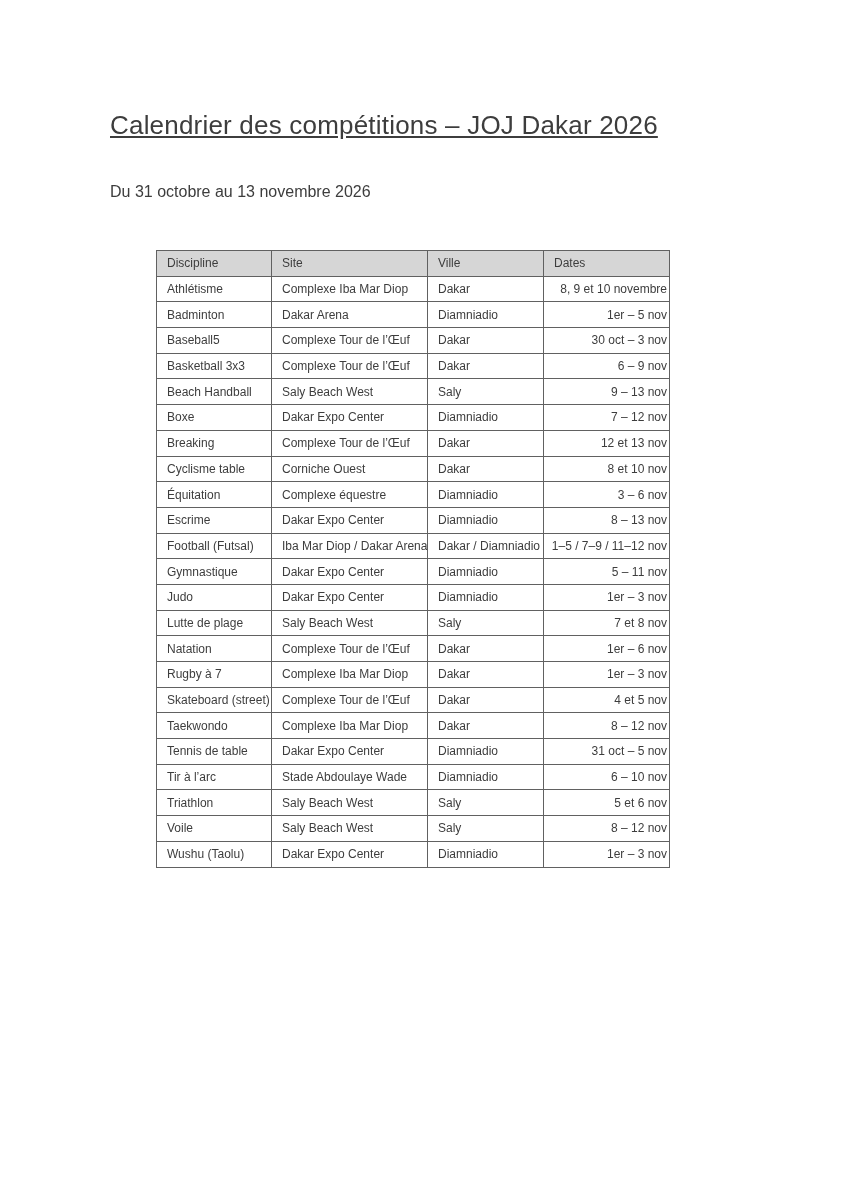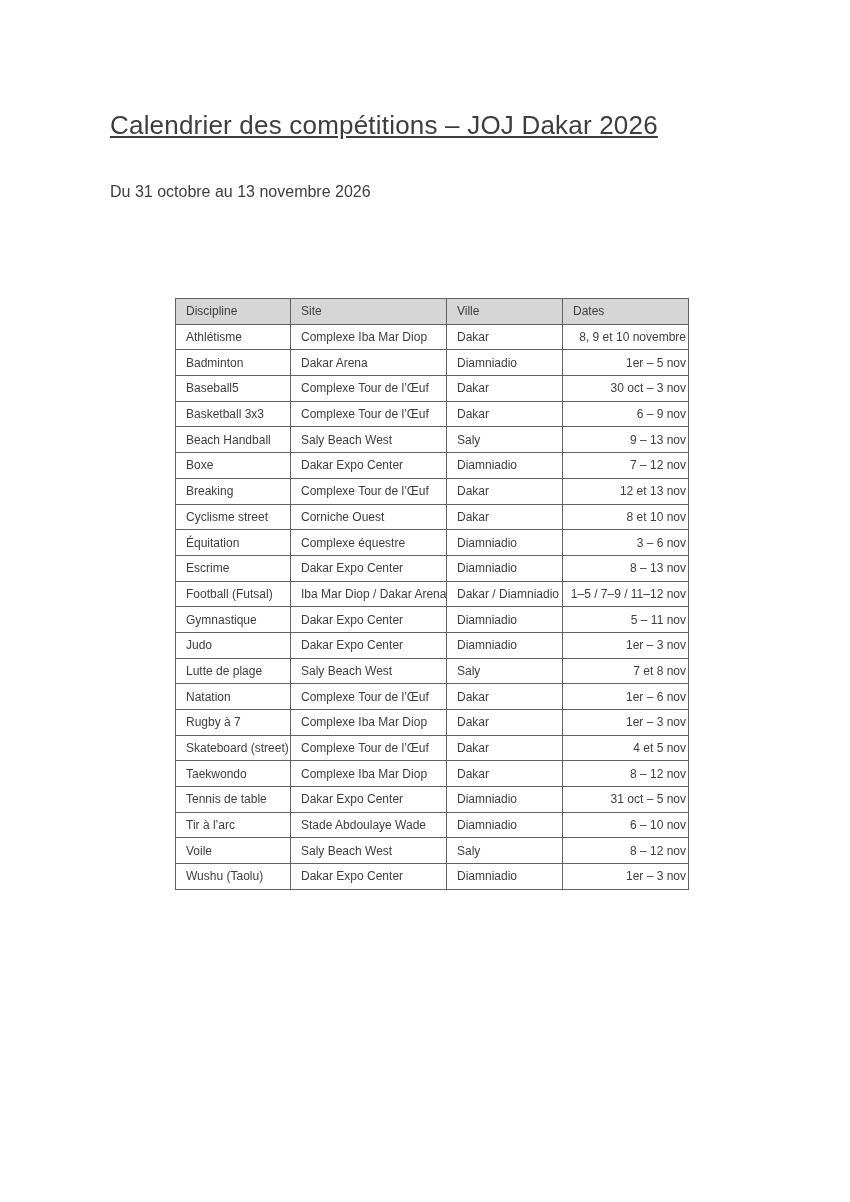--- a/index.html
+++ b/index.html
@@ -33,27 +33,26 @@
     left: 110px;
     top: 183px;
     margin: 0;
     font-size: 16px;
     font-weight: 400;
     color: var(--text-color, #3d3d3d);
     white-space: nowrap;
   }
   table.schedule {
     position: absolute;
-    left: 175px;
+    left: 156px;
     top: 250px;
     width: 513px;
     border-collapse: collapse;
     table-layout: fixed;
     font-size: 12px;
-    margin-top: 48px;
   }
   table.schedule th,
   table.schedule td {
     border: 1px solid var(--border-color, #616161);
     height: 24.7px;
     padding: 0 4px 0 10px;
     text-align: left;
     font-weight: 400;
     vertical-align: middle;
     white-space: nowrap;
@@ -133,21 +132,21 @@
           <td>Diamniadio</td>
           <td class="dates-cell">7 – 12 nov</td>
         </tr>
         <tr>
           <td>Breaking</td>
           <td>Complexe Tour de l’Œuf</td>
           <td>Dakar</td>
           <td class="dates-cell">12 et 13 nov</td>
         </tr>
         <tr>
-          <td>Cyclisme street</td>
+          <td>Cyclisme table</td>
           <td>Corniche Ouest</td>
           <td>Dakar</td>
           <td class="dates-cell">8 et 10 nov</td>
         </tr>
         <tr>
           <td>Équitation</td>
           <td>Complexe équestre</td>
           <td>Diamniadio</td>
           <td class="dates-cell">3 – 6 nov</td>
         </tr>
@@ -211,20 +210,26 @@
           <td>Diamniadio</td>
           <td class="dates-cell">31 oct – 5 nov</td>
         </tr>
         <tr>
           <td>Tir à l’arc</td>
           <td>Stade Abdoulaye Wade</td>
           <td>Diamniadio</td>
           <td class="dates-cell">6 – 10 nov</td>
         </tr>
         <tr>
+          <td>Triathlon</td>
+          <td>Saly Beach West</td>
+          <td>Saly</td>
+          <td class="dates-cell">5 et 6 nov</td>
+        </tr>
+        <tr>
           <td>Voile</td>
           <td>Saly Beach West</td>
           <td>Saly</td>
           <td class="dates-cell">8 – 12 nov</td>
         </tr>
         <tr>
           <td>Wushu (Taolu)</td>
           <td>Dakar Expo Center</td>
           <td>Diamniadio</td>
           <td class="dates-cell">1er – 3 nov</td>

